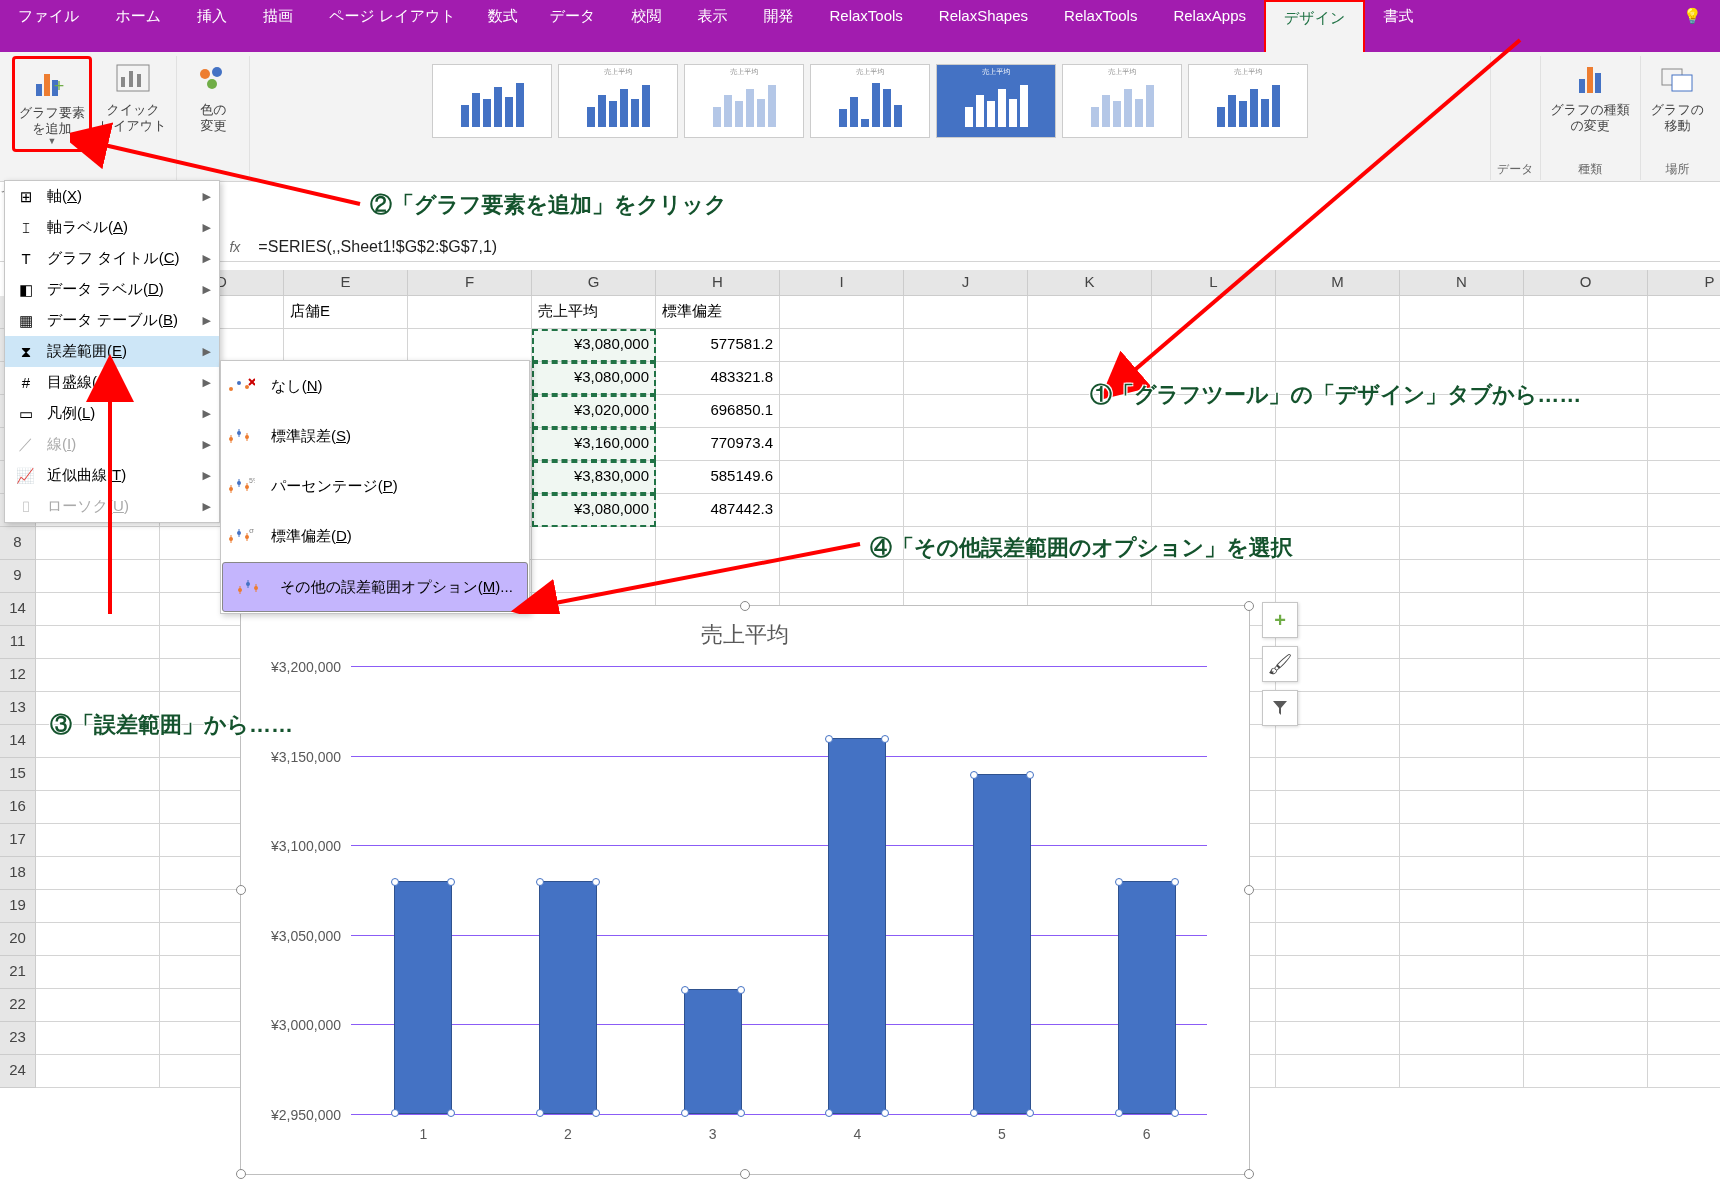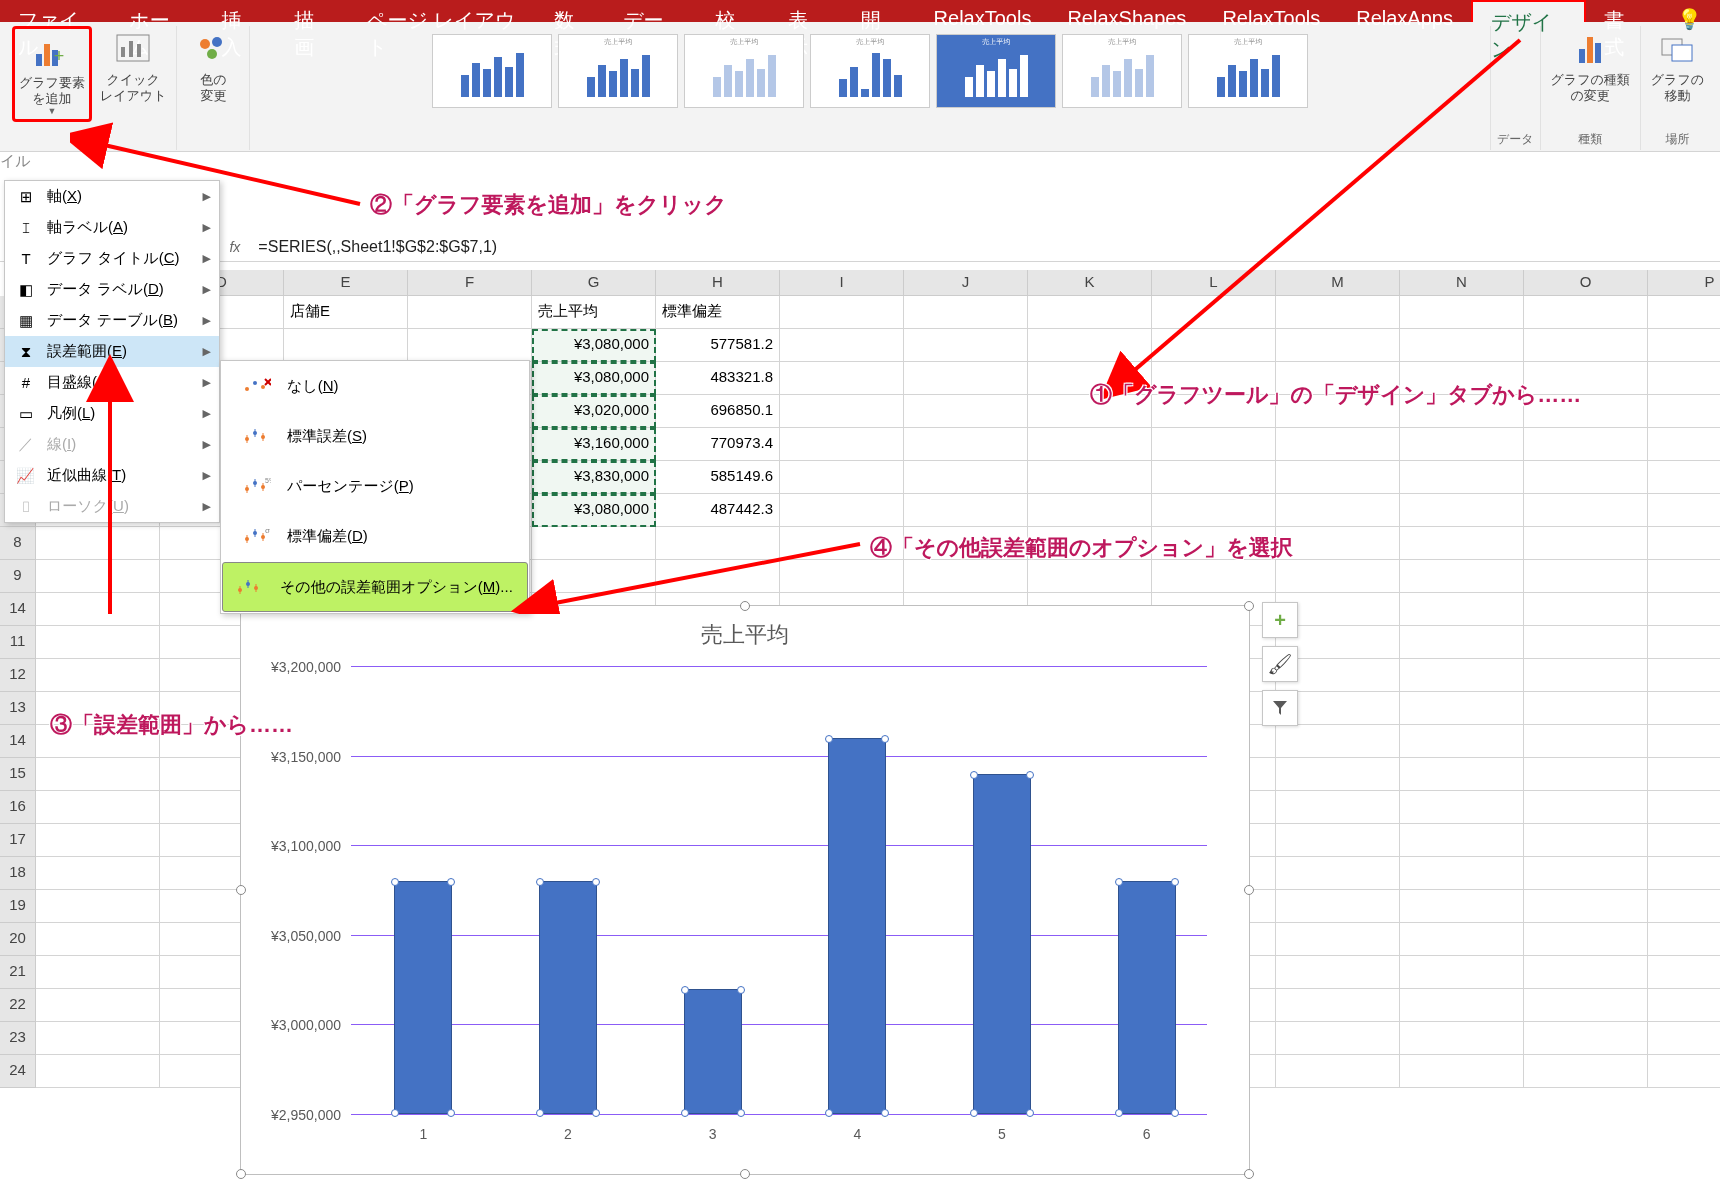--- a/index.html
+++ b/index.html
@@ -1,19 +1,19 @@
 <!DOCTYPE html>
 <html><head>
 <meta charset="utf-8">
 <style>
 * { box-sizing: border-box; margin: 0; padding: 0; font-family: "Meiryo UI", "Yu Gothic UI", sans-serif; }
 body { background: #fff; width: 1720px; height: 1191px; overflow: hidden; position: relative; }
 
 
-.tabs { display: flex; background: #b91c1c; height: 22px; align-items: stretch; color: #fff; font-size: 20px; }
+.tabs { display: flex; background: #a21caf; height: 52px; align-items: stretch; color: #fff; font-size: 15px; }
 .tabs .tab { padding: 7px 18px 0; cursor: pointer; }
 .tabs .tab.active { background: #f3f3f3; color: #217346; border: 2px solid #ff0000; border-bottom: none; }
 .tabs .tab.formula { padding: 7px 14px 0; }
 
 
 .ribbon { background: #f3f3f3; height: 130px; border-bottom: 1px solid #d4d4d4; display: flex; padding: 4px 6px 0; }
 .ribbon-group { display: flex; flex-direction: column; align-items: center; border-right: 1px solid #e1e1e1; padding: 0 6px; height: 124px; }
 .ribbon-group .items { display: flex; gap: 4px; }
 .ribbon-btn { display: flex; flex-direction: column; align-items: center; padding: 2px 4px; font-size: 13px; color: #444; text-align: center; line-height: 1.2; cursor: pointer; }
 .ribbon-btn.big { min-width: 60px; }
@@ -51,26 +51,26 @@
 
 
 .menu1 { position: absolute; top: 180px; left: 4px; width: 216px; background: #fff; border: 1px solid #c6c6c6; box-shadow: 2px 2px 6px rgba(0,0,0,.2); font-size: 15px; z-index: 50; }
 .menu1 .mi { display: flex; align-items: center; padding: 6px 10px; gap: 10px; cursor: pointer; position: relative; }
 .menu1 .mi:hover, .menu1 .mi.hov { background: #cde6f7; }
 .menu1 .mi.disabled { color: #aaa; }
 .menu1 .mi .arr { position: absolute; right: 8px; color: #666; font-size: 11px; }
 .menu1 .ico-s { width: 22px; height: 18px; display: inline-flex; align-items: center; justify-content: center; }
 
 .menu2 { position: absolute; top: 360px; left: 220px; width: 310px; background: #fff; border: 1px solid #c6c6c6; box-shadow: 2px 2px 6px rgba(0,0,0,.2); font-size: 15px; z-index: 51; }
-.menu2 .mi { display: flex; align-items: center; padding: 14px 20px; gap: 14px; cursor: pointer; }
-.menu2 .mi:hover, .menu2 .mi.hov { background: #bef264; border: 1px solid #888; border-radius: 3px; margin: 1px; padding: 13px 11px; }
+.menu2 .mi { display: flex; align-items: center; padding: 14px 4px; gap: 14px; cursor: pointer; }
+.menu2 .mi:hover, .menu2 .mi.hov { background: #c4b5fd; border: 1px solid #888; border-radius: 3px; margin: 1px; padding: 13px 11px; }
 .menu2 .ico-s { width: 32px; height: 22px; }
 
 
-.annot { position: absolute; color: #be185d; font-size: 22px; font-weight: 700; text-shadow: 1px 1px 0 #fff, -1px -1px 0 #fff, 1px -1px 0 #fff, -1px 1px 0 #fff; z-index: 100; pointer-events: none; }
+.annot { position: absolute; color: #14532d; font-size: 22px; font-weight: 700; text-shadow: 1px 1px 0 #fff, -1px -1px 0 #fff, 1px -1px 0 #fff, -1px 1px 0 #fff; z-index: 100; pointer-events: none; }
 .arrow { position: absolute; z-index: 99; pointer-events: none; }
 
 
 .chart-obj { position: absolute; top: 605px; left: 240px; width: 1010px; height: 570px; background: #fff; border: 1px solid #bfbfbf; }
 .chart-obj .handle { position: absolute; width: 10px; height: 10px; background: #fff; border: 1px solid #888; border-radius: 50%; }
 .chart-title { text-align: center; font-size: 22px; color: #595959; padding: 14px 0 8px; }
 .plot { position: absolute; left: 110px; top: 60px; right: 30px; bottom: 60px; }
 .ygrid { position: absolute; left: 0; right: 12px; border-top: 1px solid #8b5cf6; }
 .ylabel { position: absolute; left: -106px; width: 96px; text-align: right; font-size: 14px; color: #595959; transform: translateY(-50%); }
 .bars { position: absolute; left: 0; right: 0; bottom: 0; top: 0; display: flex; justify-content: space-around; align-items: flex-end; }

